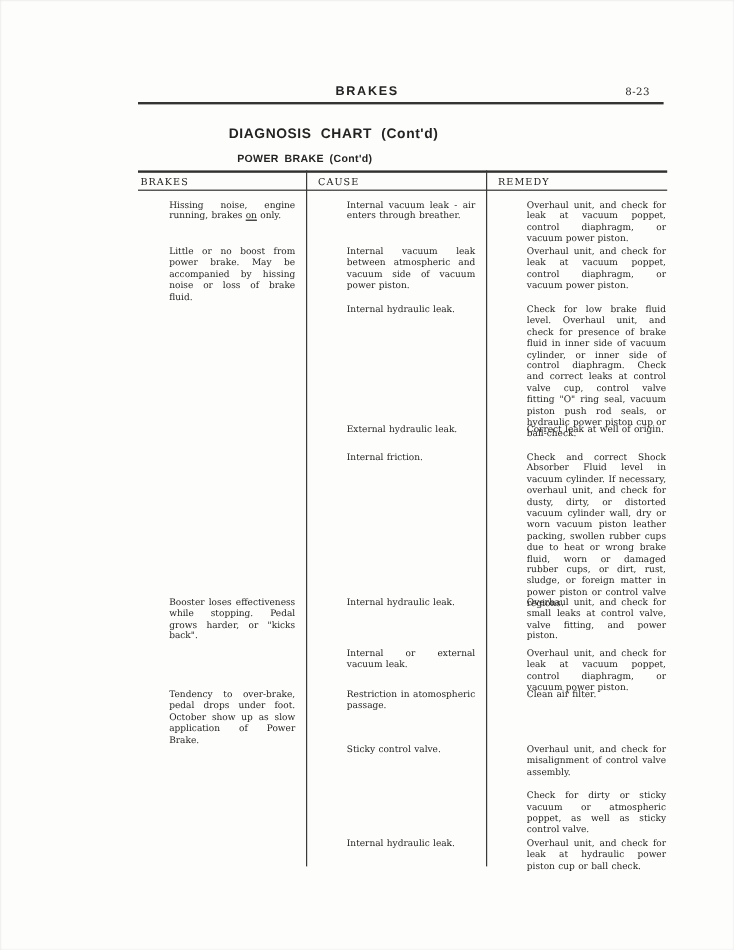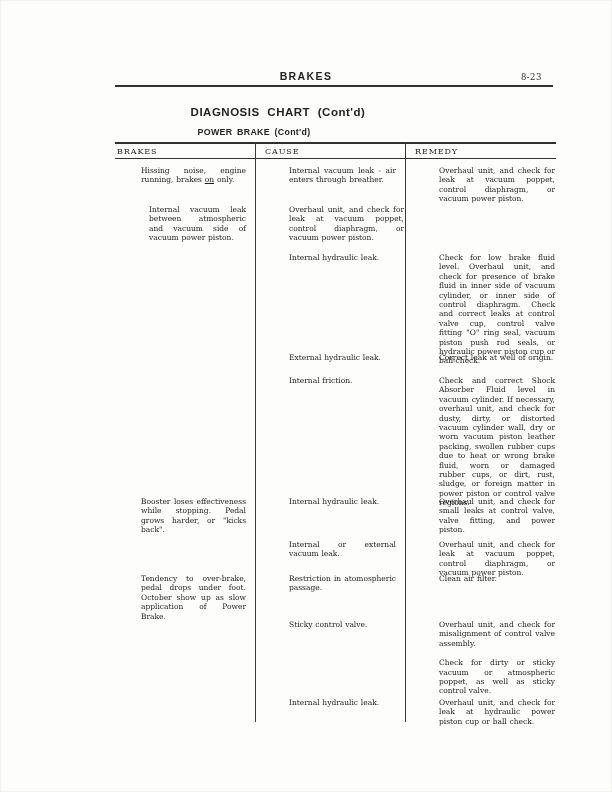--- a/index.html
+++ b/index.html
@@ -113,20 +113,21 @@
   <div class="vdiv vdiv-1"></div>
   <div class="vdiv vdiv-2"></div>
 
   <div class="trow" style="top:166px">
     <div class="cell c-effect"><span>Hissing noise, engine running, brakes </span><span class="u">on</span><span> only.</span></div>
     <div class="cell c-cause">Internal vacuum leak - air enters through breather.</div>
     <div class="cell c-remedy">Overhaul unit, and check for leak at vacuum poppet, control diaphragm, or vacuum power piston.</div>
   </div>
 
   <div class="trow" style="top:205px">
+    <div class="cell c-effect">Little or no boost from power brake. May be accompanied by hissing noise or loss of brake fluid.</div>
     <div class="cell c-cause">Internal vacuum leak between atmospheric and vacuum side of vacuum power piston.</div>
     <div class="cell c-remedy">Overhaul unit, and check for leak at vacuum poppet, control diaphragm, or vacuum power piston.</div>
   </div>
 
   <div class="trow" style="top:253px">
     <div class="cell c-effect"></div>
     <div class="cell c-cause">Internal hydraulic leak.</div>
     <div class="cell c-remedy">Check for low brake fluid level. Overhaul unit, and check for presence of brake fluid in inner side of vacuum cylinder, or inner side of control diaphragm. Check and correct leaks at control valve cup, control valve fitting "O" ring seal, vacuum piston push rod seals, or hydraulic power piston cup or ball-check.</div>
   </div>
 

